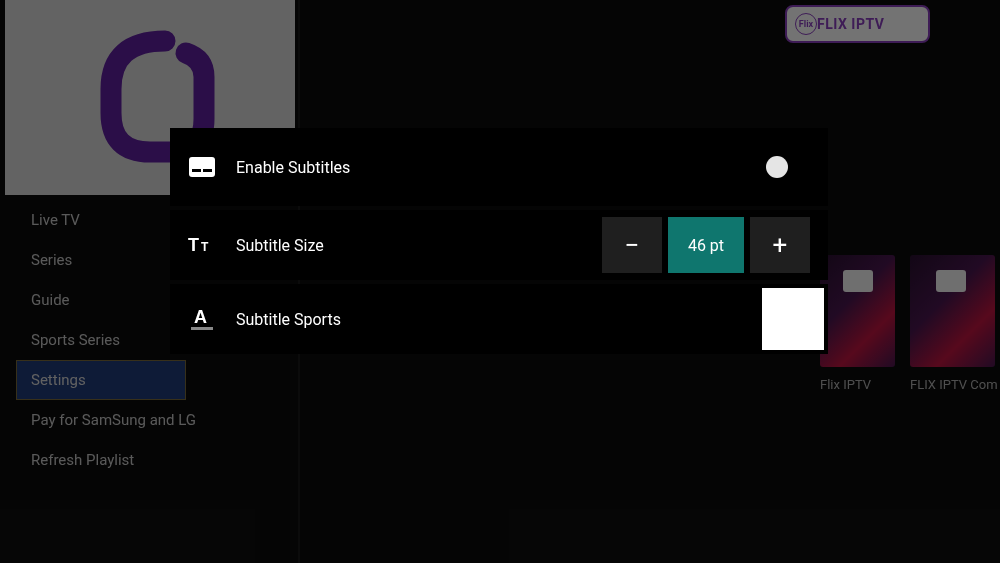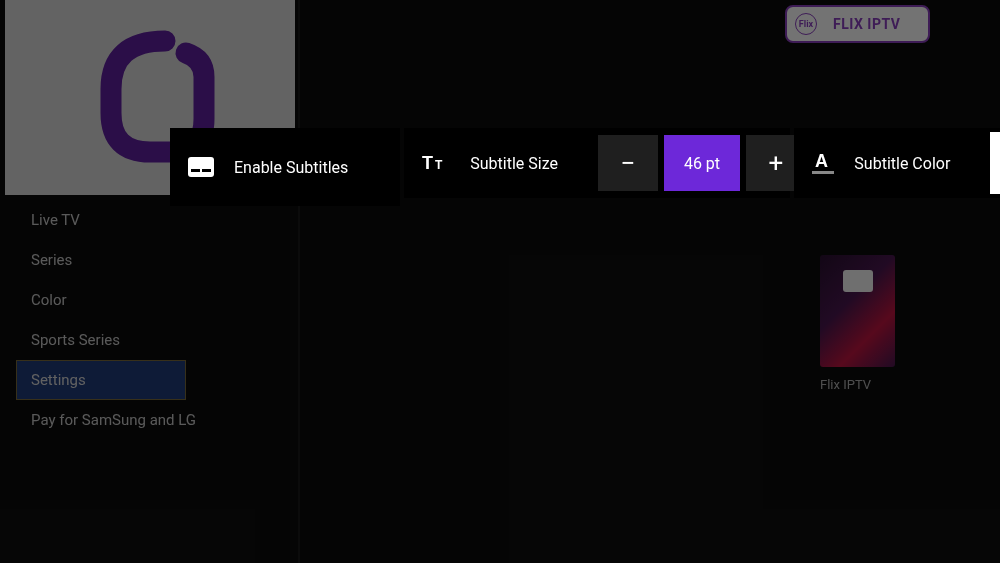--- a/index.html
+++ b/index.html
@@ -13,21 +13,21 @@
     .base-layer { position: absolute; inset: 0; z-index: 1; }
     .logo-box {
       position: absolute; left: 5px; top: 0; width: 290px; height: 195px;
       background: #dcdcdc;
       display: flex; align-items: center; justify-content: center;
     }
     .logo-swirl { width: 150px; height: 150px; }
     .brand-pill {
       position: absolute; right: 70px; top: 5px; width: 145px; height: 38px;
       background: #fff; border-radius: 8px; border: 2px solid #8b3fbf;
-      display: flex; align-items: center; padding: 0 8px; gap: 16px;
+      display: flex; align-items: center; padding: 0 8px; gap: 0;
     }
     .brand-pill .mini-logo {
       width: 22px; height: 22px; border: 1.5px solid #8b3fbf; border-radius: 50%;
       display: flex; align-items: center; justify-content: center;
       font-size: 9px; color: #8b3fbf; font-weight: bold;
     }
     .brand-pill .brand-text { color: #8b3fbf; font-size: 14px; font-weight: 700; letter-spacing: 0.5px; }
     .sidebar {
       position: absolute; left: 16px; top: 200px; width: 298px;
     }
@@ -53,38 +53,38 @@
       background: #f5f5f5; border-radius: 3px;
     }
     .tile .caption {
       margin-top: 10px; font-size: 13px; color: #b0b0b0; white-space: nowrap;
     }
     .tile2 { width: 85px; }
     .tile2 .thumb { width: 85px; }
     
     .modal {
       position: absolute; z-index: 10; left: 170px; top: 128px; width: 658px;
-      display: flex; gap: 4px;
+      display: flex; flex-direction: column; gap: 4px;
     }
     .modal-row {
       background: #000; display: flex; align-items: center; padding: 0 18px; height: 78px;
       gap: 20px;
     }
     .modal-row.shorter { height: 70px; }
     .modal-row .icon-slot { width: 28px; display: flex; align-items: center; justify-content: center; }
     .modal-row .label { font-size: 16px; color: #fff; flex: 0 0 auto; }
     .modal-row .spacer { flex: 1; }
     .stepper { display: flex; gap: 6px; }
     .step-btn {
       width: 60px; height: 56px; background: #1f1f1f;
       display: flex; align-items: center; justify-content: center;
       font-size: 26px; color: #fff; cursor: pointer;
     }
     .step-val {
-      width: 76px; height: 56px; background: #6d28d9;
+      width: 76px; height: 56px; background: #0f766e;
       display: flex; align-items: center; justify-content: center;
       font-size: 16px; color: #fff;
     }
     .toggle-knob {
       width: 22px; height: 22px; background: #e5e5e5; border-radius: 50%;
       margin-right: 22px;
     }
     .color-swatch { width: 62px; height: 62px; background: #fff; margin-right: -14px; }
   </style>
 </head>
@@ -100,30 +100,35 @@
   <div class="brand-pill">
     <span class="mini-logo">Flix</span>
     <span class="brand-text">FLIX IPTV</span>
   </div>
 
   <div class="divider"></div>
 
   <div class="sidebar">
     <div class="sidebar-item">Live TV</div>
     <div class="sidebar-item">Series</div>
-    <div class="sidebar-item">Color</div>
+    <div class="sidebar-item">Guide</div>
     <div class="sidebar-item">Sports Series</div>
     <div class="sidebar-item selected">Settings</div>
     <div class="sidebar-item">Pay for SamSung and LG</div>
+    <div class="sidebar-item">Refresh Playlist</div>
   </div>
 
   <div class="content-tiles">
     <div class="tile">
       <div class="thumb"></div>
       <div class="caption">Flix IPTV</div>
+    </div>
+    <div class="tile tile2">
+      <div class="thumb"></div>
+      <div class="caption">FLIX IPTV Com</div>
     </div>
   </div>
 </div>
 
 <div class="bg-dim"></div>
 
 <div class="modal">
   <div class="modal-row">
     <span class="icon-slot">
       <svg width="26" height="20" viewBox="0 0 26 20">
@@ -153,18 +158,18 @@
     </div>
   </div>
 
   <div class="modal-row shorter">
     <span class="icon-slot">
       <svg width="22" height="24" viewBox="0 0 22 24">
           <text x="3" y="16" font-size="18" font-weight="700" fill="#fff" font-family="Arial">A</text>
           <rect x="0" y="20" width="22" height="3" fill="#888"></rect>
         </svg>
     </span>
-    <span class="label">Subtitle Color</span>
+    <span class="label">Subtitle Sports</span>
     <span class="spacer"></span>
     <div class="color-swatch" style="background:#ffffff"></div>
   </div>
 
 </div>
 
 </body></html>

